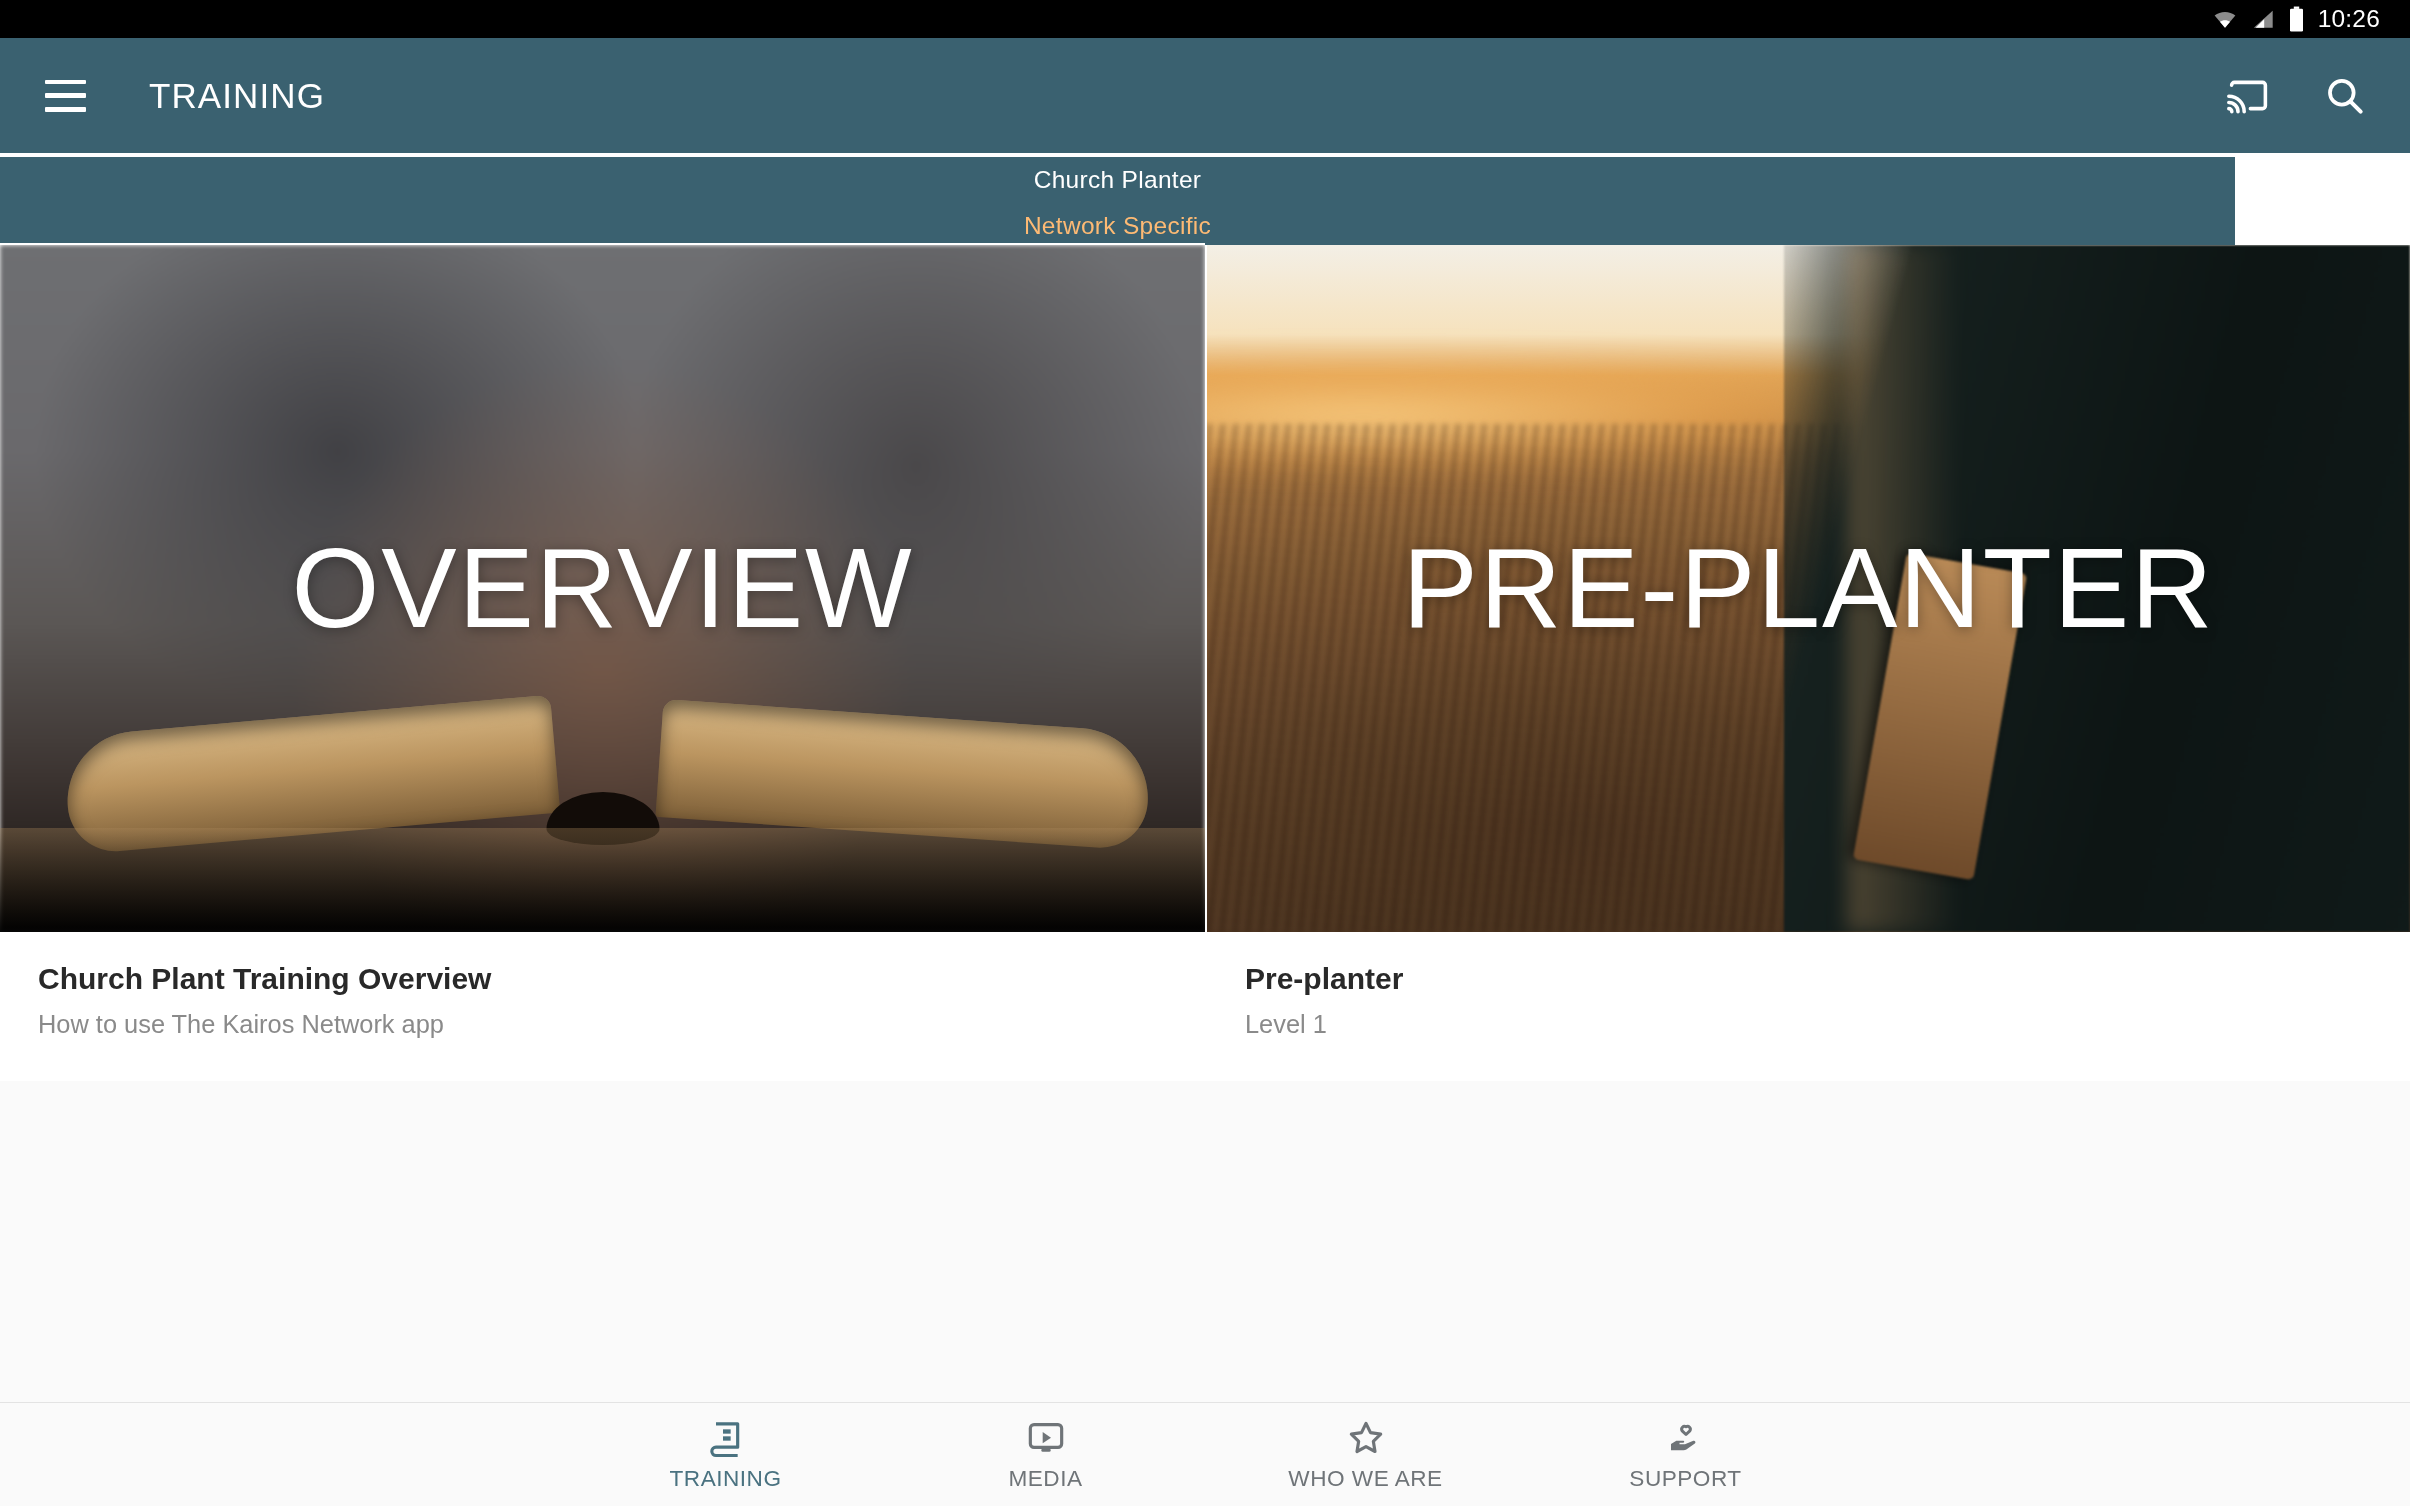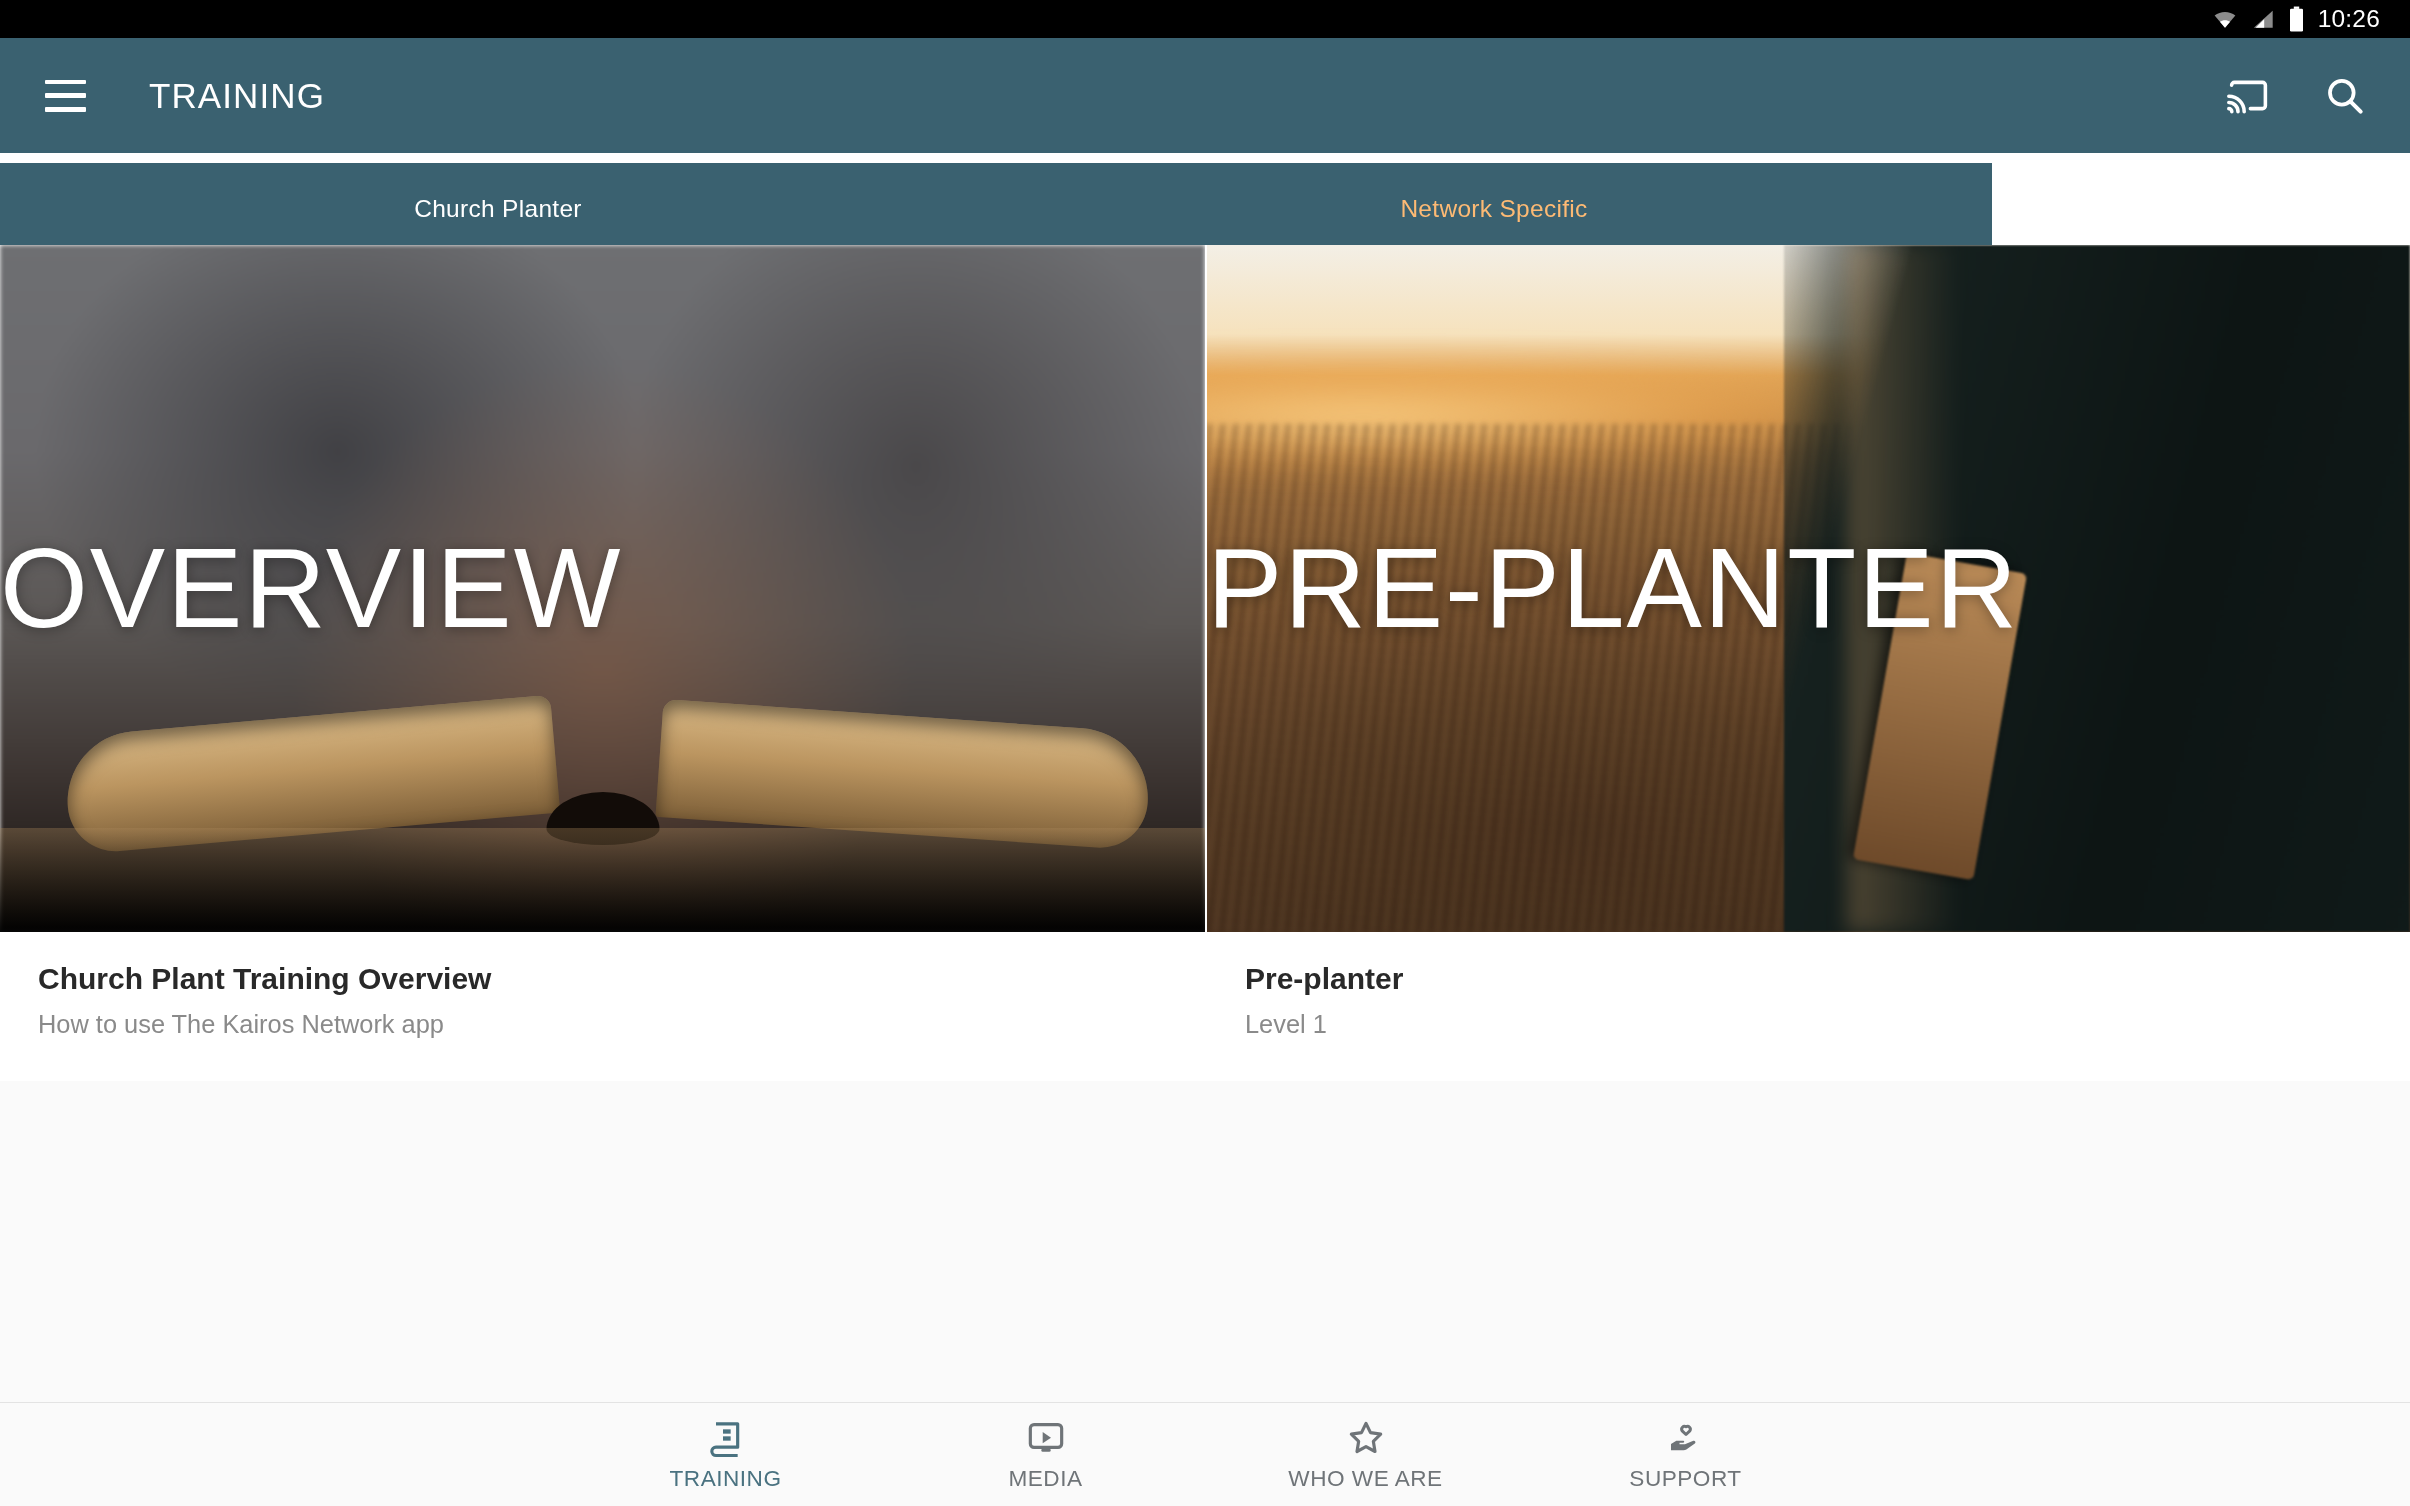--- a/index.html
+++ b/index.html
@@ -31,22 +31,22 @@
   }
   .menu-btn span{ display:block; height:4.7px; background:#fff; border-radius:0.9px; }
   .appbar-title{
     margin-left:63px; color:#fff; font-size:35px; letter-spacing:1.1px; font-weight:400;
   }
   .appbar-actions{ margin-left:auto; display:flex; align-items:center; gap:45px; margin-right:41px; }
   .icon-btn{ width:51px; height:51px; display:flex; align-items:center; justify-content:center; cursor:pointer; }
 
   
   .tabbar{
-    position:absolute; top:163px; left:0; width:1992px; height:92px;
-    background:#3a6170; display:flex;
+    position:absolute; top:157px; left:0; width:2235px; height:92px;
+    background:#3a6170; display:flex;flex-direction:column;
   }
   .tab{
     flex:1; display:flex; align-items:center; justify-content:center;
     font-size:24.5px; letter-spacing:0.3px; cursor:pointer; position:relative;
   }
   .tab.active{ color:#ffffff; }
   .tab.inactive{ color:#fdba74; }
   .tab-indicator{
     position:absolute; bottom:0; left:0; width:1205px; height:5.6px; background:#ffffff;
   }
@@ -56,21 +56,21 @@
     position:absolute; top:245px; left:0; width:2411px; height:1262px;
     background:#fafafa; overflow:hidden;
   }
   .row{ display:flex; width:2411px; }
   .card{ width:1205px; background:#fff; position:relative; }
   .card + .card{ border-left:2.8px solid #ffffff; }
   .row + .row{ border-top:2.8px solid #ffffff; }
 
   .hero{
     position:relative; width:100%; height:687px; overflow:hidden;
-    display:flex; align-items:center; 
+    display:flex; align-items:center; justify-content:center;
   }
   .hero-short{ height:358px; }
   .hero-title{
     position:relative; z-index:5; color:#fff; font-weight:300;
     font-size:113px; letter-spacing:1.9px; line-height:1;
     text-align:center; white-space:nowrap;
     text-shadow:0 1.9px 13px rgba(0,0,0,.35);
   }
   .hero-title.sm{ font-size:109px; }
 

